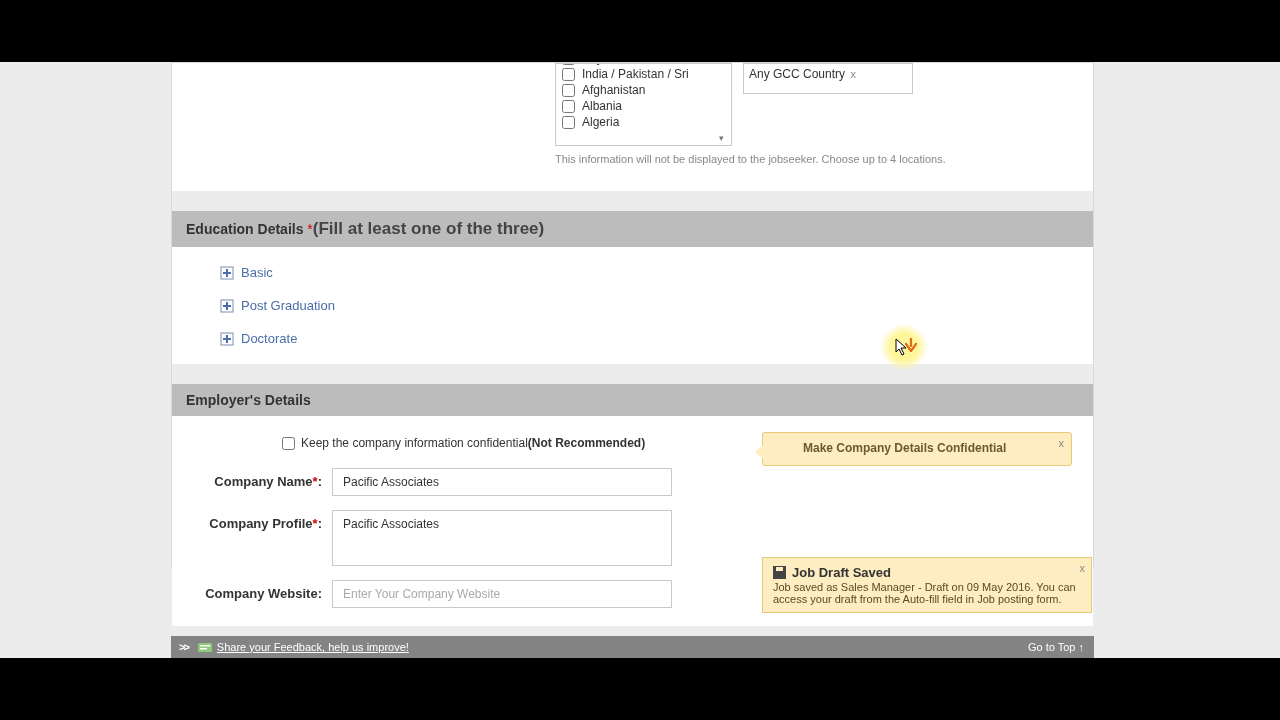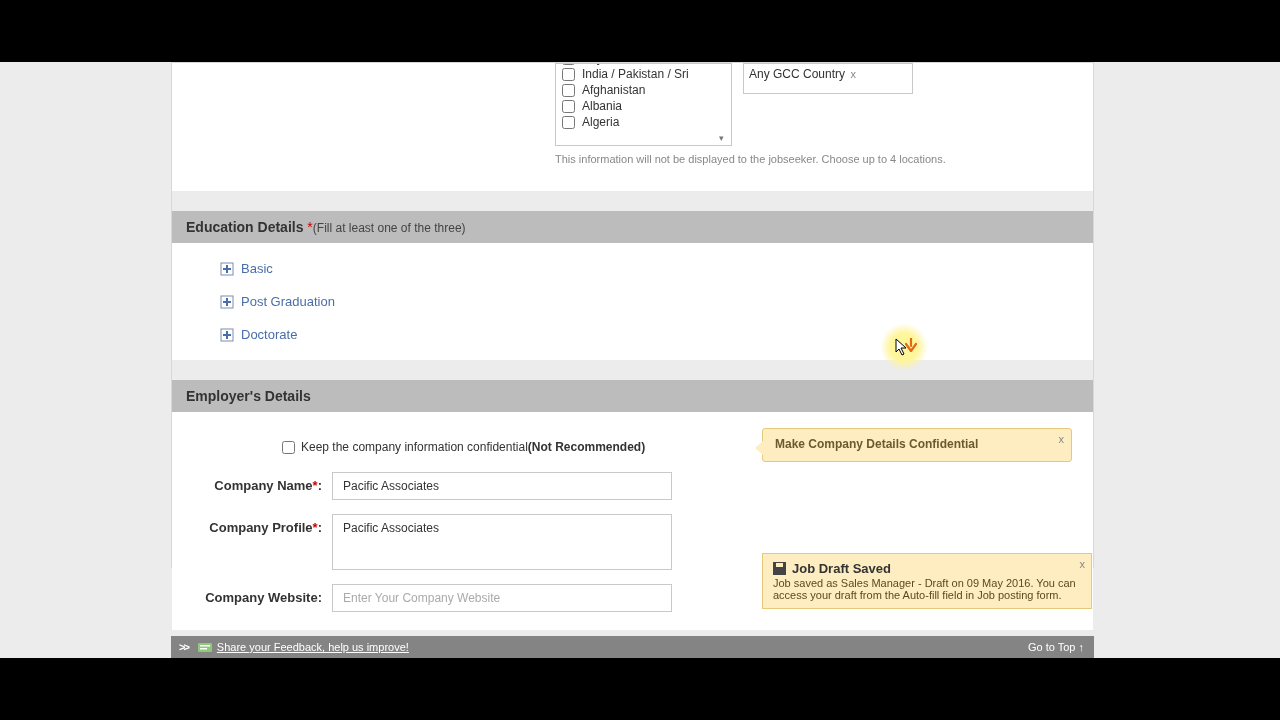--- a/index.html
+++ b/index.html
@@ -9,38 +9,38 @@
 .checklist-box { position: absolute; left: 383px; top: 0; width: 177px; height: 83px; border: 1px solid #c9c9c9; overflow: hidden; background: #fff; }
 .checklist-item { display: flex; align-items: center; padding: 1px 6px; font-size: 12px; color: #333; white-space: nowrap; }
 .checklist-item input { margin-right: 7px; }
 .scroll-arrow { position: absolute; right: 2px; bottom: 2px; width: 10px; height: 10px; font-size: 9px; color: #777; }
 .tag-box { position: absolute; left: 571px; top: 0; width: 170px; border: 1px solid #c9c9c9; background: #fff; padding: 3px 5px 12px 5px; min-height: 25px; }
 .tag { font-size: 12px; color: #333; }
 .tag-x { color: #888; font-size: 11px; cursor: pointer; margin-left: 2px; font-family: Arial; }
 .hint-text { font-size: 11px; color: #888; position: relative; }
 .section-header { background: #bcbcbc; padding: 8px 14px; font-weight: bold; color: #333; font-size: 14px; }
 .section-header .req { color: #c00; font-weight: normal; }
-.section-header .sub { font-weight: normal; font-size: 12px; color: #444; }
+.section-header .sub { font-weight: bold; font-size: 17px; color: #444; }
 .section-body { background: #fff; padding: 18px 20px; }
 .edu-link { display: flex; align-items: center; margin: 0 0 18px 48px; }
 .edu-link:last-child { margin-bottom: 0; }
 .add-icon { width: 14px; height: 14px; margin-right: 7px; display: inline-block; position: relative; }
 .add-icon svg { display: block; }
 .edu-link a { color: #4a6ea9; text-decoration: none; font-size: 13px; }
 .field-row { display: flex; align-items: flex-start; margin-bottom: 14px; }
 .field-label { width: 140px; text-align: right; padding-right: 10px; font-size: 13px; color: #333; padding-top: 6px; font-weight: bold; }
 .field-label .req { color: #c00; }
 .txt-input { width: 340px; height: 28px; border: 1px solid #c9c9c9; padding: 4px 10px; font-size: 12px; color: #333; font-family: inherit; }
 .txt-area { width: 340px; height: 56px; border: 1px solid #c9c9c9; padding: 6px 10px; font-size: 12px; color: #333; resize: none; font-family: inherit; }
 .txt-input::placeholder, .txt-area::placeholder { color: #aaa; }
 .checkbox-row { margin: 0 0 18px 90px; font-size: 12px; color: #333; display: flex; align-items: center; }
 .checkbox-row input { margin-right: 6px; }
 .checkbox-row .not-rec { font-weight: bold; }
 .tooltip-box { position: absolute; background: #fdedc1; border: 1px solid #e6c97b; padding: 8px 12px; font-size: 11px; color: #6b5a2e; border-radius: 3px; }
-.tooltip-box .tt-title { font-weight: bold; color: #6b5a2e; margin-bottom: 2px; font-size: 12px; }
+.tooltip-box .tt-title { font-weight: bold; color: #6b5a2e; margin-bottom: 2px; font-size: 12px; margin-left: 28px; }
 .tooltip-box .tt-close { position: absolute; top: 4px; right: 7px; cursor: pointer; color: #888; font-size: 11px; font-family: Arial; }
 .tooltip-tail { position: absolute; left: -8px; top: 12px; width: 0; height: 0; border-top: 7px solid transparent; border-bottom: 7px solid transparent; border-right: 8px solid #fdedc1; }
 .toast-box { position: absolute; background: #fdedc1; border: 1px solid #e6c97b; padding: 7px 10px 7px 10px; font-size: 11px; color: #5a4a1e; }
 .toast-box .tt-title { font-weight: bold; color: #333; margin-bottom: 1px; font-size: 13px; display: flex; align-items: center; }
 .toast-box .disk-icon { width: 13px; height: 13px; background: #444; display: inline-block; margin-right: 6px; position: relative; }
 .toast-box .disk-icon::after { content: ''; position: absolute; top: 1px; left: 3px; width: 7px; height: 4px; background: #fdedc1; }
 .toast-box .tt-close { position: absolute; top: 4px; right: 6px; cursor: pointer; color: #888; font-size: 11px; font-family: Arial; }
 .feedback-bar { position: absolute; left: 171px; width: 923px; height: 22px; background: #848484; display: flex; align-items: center; color: #fff; font-size: 11px; }
 .fb-chevrons { padding: 0 8px; font-weight: bold; letter-spacing: -2px; }
 .fb-icon { width: 14px; height: 12px; margin: 0 5px 0 2px; display: inline-block; position: relative; }
@@ -124,21 +124,21 @@
       </span>
       <a href="#">Doctorate</a>
     </div>
   </div>
 
   <div style="height:20px; background:#ececec;"></div>
 
   <div class="section-header">
     <span>Employer's Details</span>
   </div>
-  <div class="section-body" style="position:relative; padding-top:28px;">
+  <div class="section-body" style="position:relative; padding-top:20px;">
     <div class="checkbox-row">
       <input type="checkbox" style="">
       <span>Keep the company information confidential </span>
       <span class="not-rec">(Not Recommended)</span>
     </div>
     <div class="field-row">
       <div class="field-label"><span>Company Name</span><span class="req">*</span><span>:</span></div>
       <input class="txt-input" value="Pacific Associates" style="">
     </div>
     <div class="field-row">

